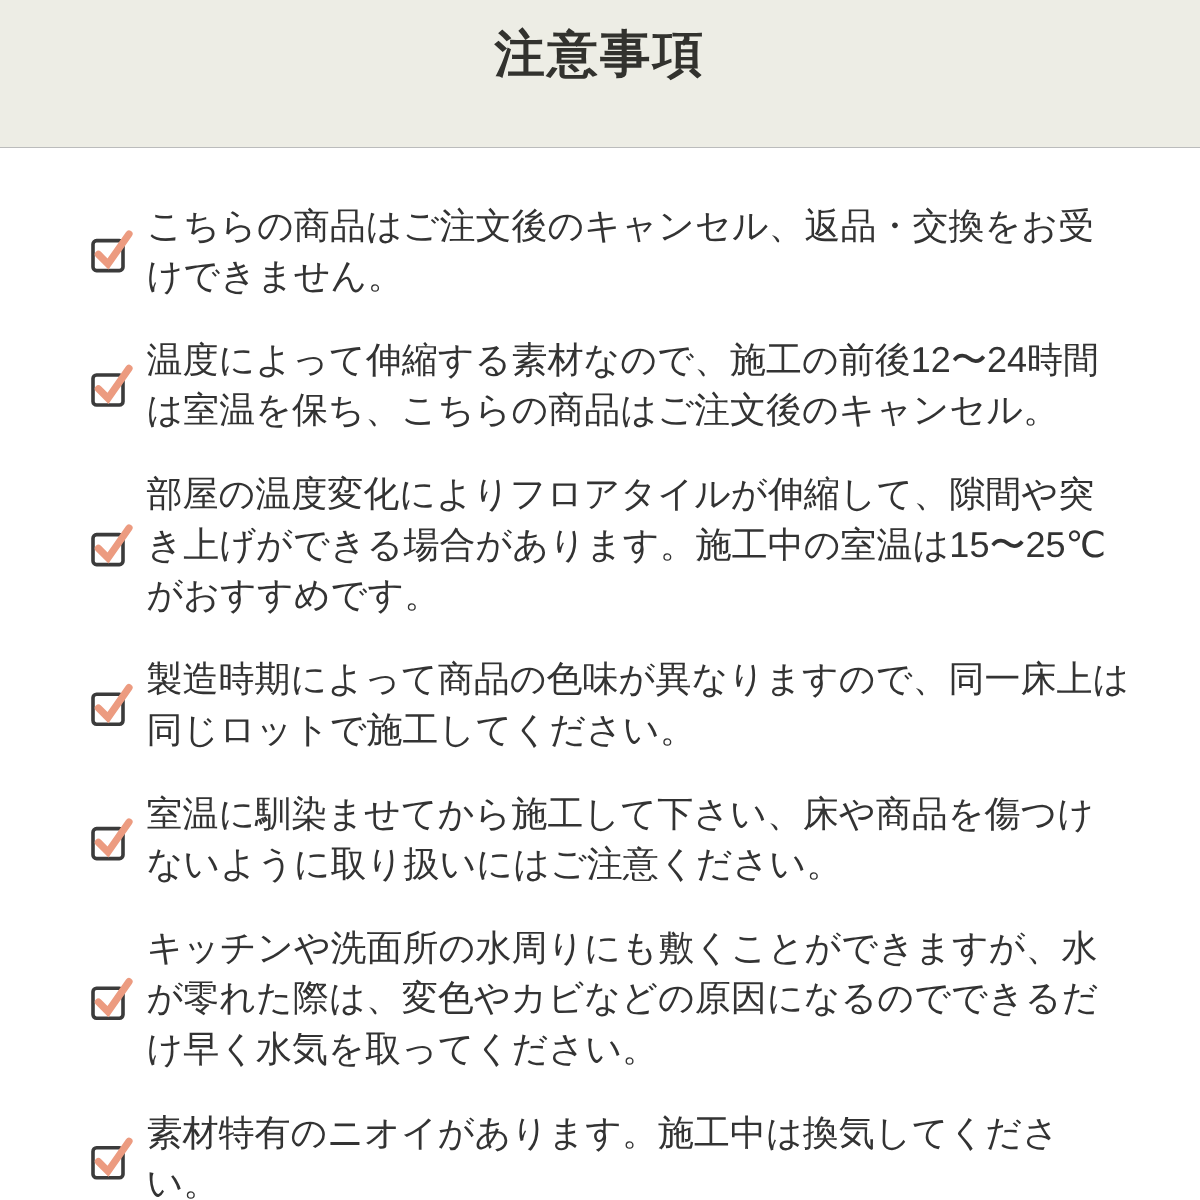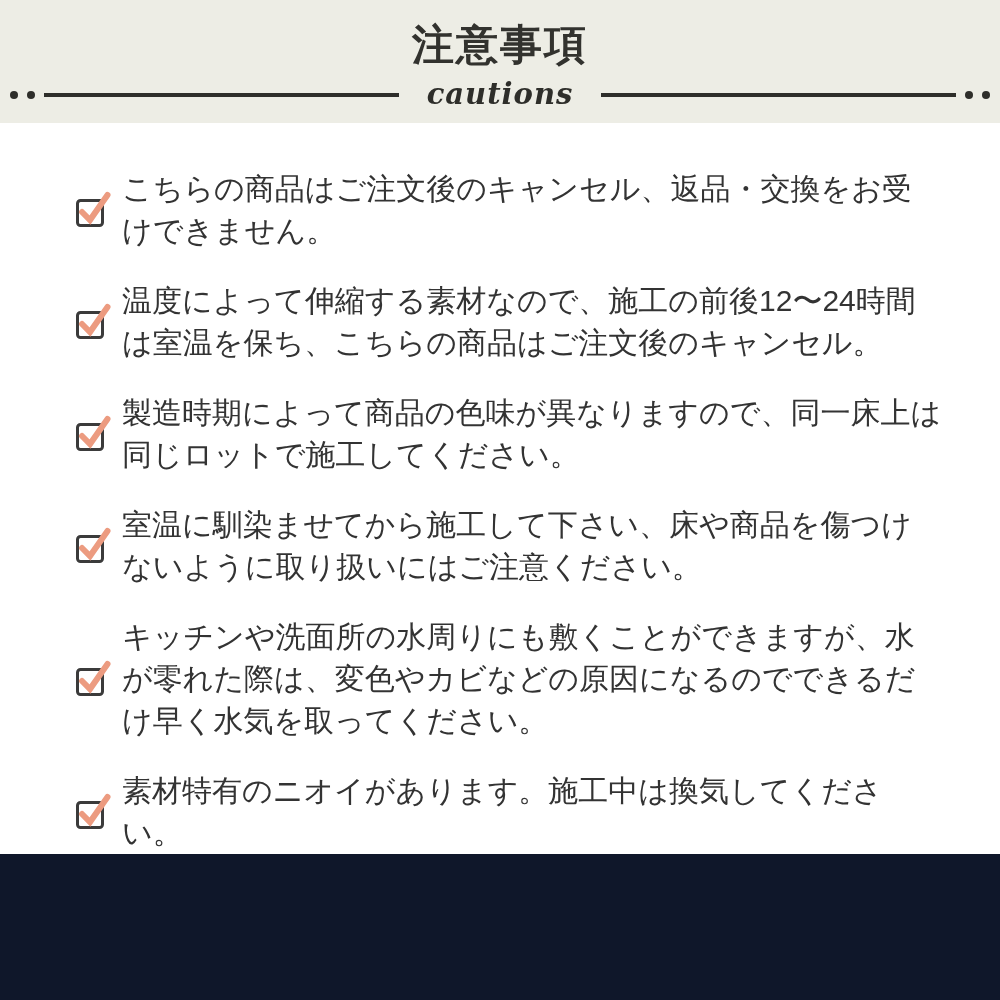--- a/index.html
+++ b/index.html
@@ -100,29 +100,20 @@
     word-break: break-all;
   }
 </style>
 </head>
 <body>
 
 <div class="page">
 
   <header class="header">
     <h1 class="title">注意事項</h1>
-    <div class="divider">
-      <span class="dot"></span>
-      <span class="dot"></span>
-      <span class="line"></span>
-      <span class="subtitle">cautions</span>
-      <span class="line right"></span>
-      <span class="dot"></span>
-      <span class="dot"></span>
-    </div>
   </header>
 
   <main class="content">
 
     <div class="item">
       <span class="checkbox">
         <svg viewBox="0 0 36 38" xmlns="http://www.w3.org/2000/svg">
           <rect x="2.5" y="10.5" width="25" height="25" rx="3" fill="#ffffff" stroke="#3b3b3b" stroke-width="3"></rect>
           <path d="M7 22 L15 30 L32.5 5" fill="none" stroke="#ec9b80" stroke-width="6" stroke-linecap="round" stroke-linejoin="miter"></path>
         </svg>
@@ -133,20 +124,29 @@
     <div class="item">
       <span class="checkbox">
         <svg viewBox="0 0 36 38" xmlns="http://www.w3.org/2000/svg">
           <rect x="2.5" y="10.5" width="25" height="25" rx="3" fill="#ffffff" stroke="#3b3b3b" stroke-width="3"></rect>
           <path d="M7 22 L15 30 L32.5 5" fill="none" stroke="#ec9b80" stroke-width="6" stroke-linecap="round" stroke-linejoin="miter"></path>
         </svg>
       </span>
       <p class="item-text">温度によって伸縮する素材なので、施工の前後12〜24時間は室温を保ち、こちらの商品はご注文後のキャンセル。</p>
     </div>
 
+    <div class="item">
+      <span class="checkbox">
+        <svg viewBox="0 0 36 38" xmlns="http://www.w3.org/2000/svg">
+          <rect x="2.5" y="10.5" width="25" height="25" rx="3" fill="#ffffff" stroke="#3b3b3b" stroke-width="3"></rect>
+          <path d="M7 22 L15 30 L32.5 5" fill="none" stroke="#ec9b80" stroke-width="6" stroke-linecap="round" stroke-linejoin="miter"></path>
+        </svg>
+      </span>
+      <p class="item-text">部屋の温度変化によりフロアタイルが伸縮して、隙間や突き上げができる場合があります。施工中の室温は15〜25℃がおすすめです。</p>
+    </div>
 
     <div class="item">
       <span class="checkbox">
         <svg viewBox="0 0 36 38" xmlns="http://www.w3.org/2000/svg">
           <rect x="2.5" y="10.5" width="25" height="25" rx="3" fill="#ffffff" stroke="#3b3b3b" stroke-width="3"></rect>
           <path d="M7 22 L15 30 L32.5 5" fill="none" stroke="#ec9b80" stroke-width="6" stroke-linecap="round" stroke-linejoin="miter"></path>
         </svg>
       </span>
       <p class="item-text">製造時期によって商品の色味が異なりますので、同一床上は同じロットで施工してください。</p>
     </div>

